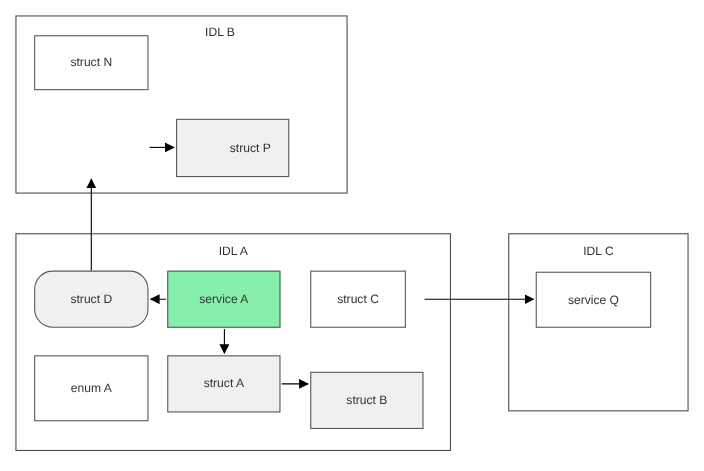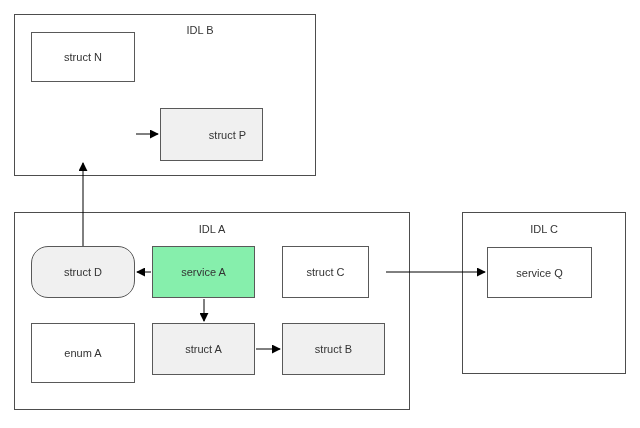--- a/index.html
+++ b/index.html
@@ -81,21 +81,21 @@
   </div>
   <div class="node fill-white" style="left:282px; top:246px; width:87px; height:52px;">
     <span>struct C</span>
   </div>
   <div class="node fill-white" style="left:31px; top:323px; width:104px; height:60px;">
     <span>enum A</span>
   </div>
   <div class="node fill-light" style="left:152px; top:323px; width:103px; height:52px;">
     <span>struct A</span>
   </div>
-  <div class="node fill-light" style="left:282px; top:323px; width:103px; height:52px;">
+  <div class="node fill-light" style="left:282px; top:338px; width:103px; height:52px;">
     <span>struct B</span>
   </div>
 
   <div class="node fill-white" style="left:487px; top:247px; width:105px; height:51px;">
     <span>service Q</span>
   </div>
 
   <svg class="edges" xmlns="http://www.w3.org/2000/svg">
     <defs>
       <marker id="arrow" viewBox="0 0 10 10" refX="9" refY="5" markerWidth="9" markerHeight="9" orient="auto-start-reverse">

